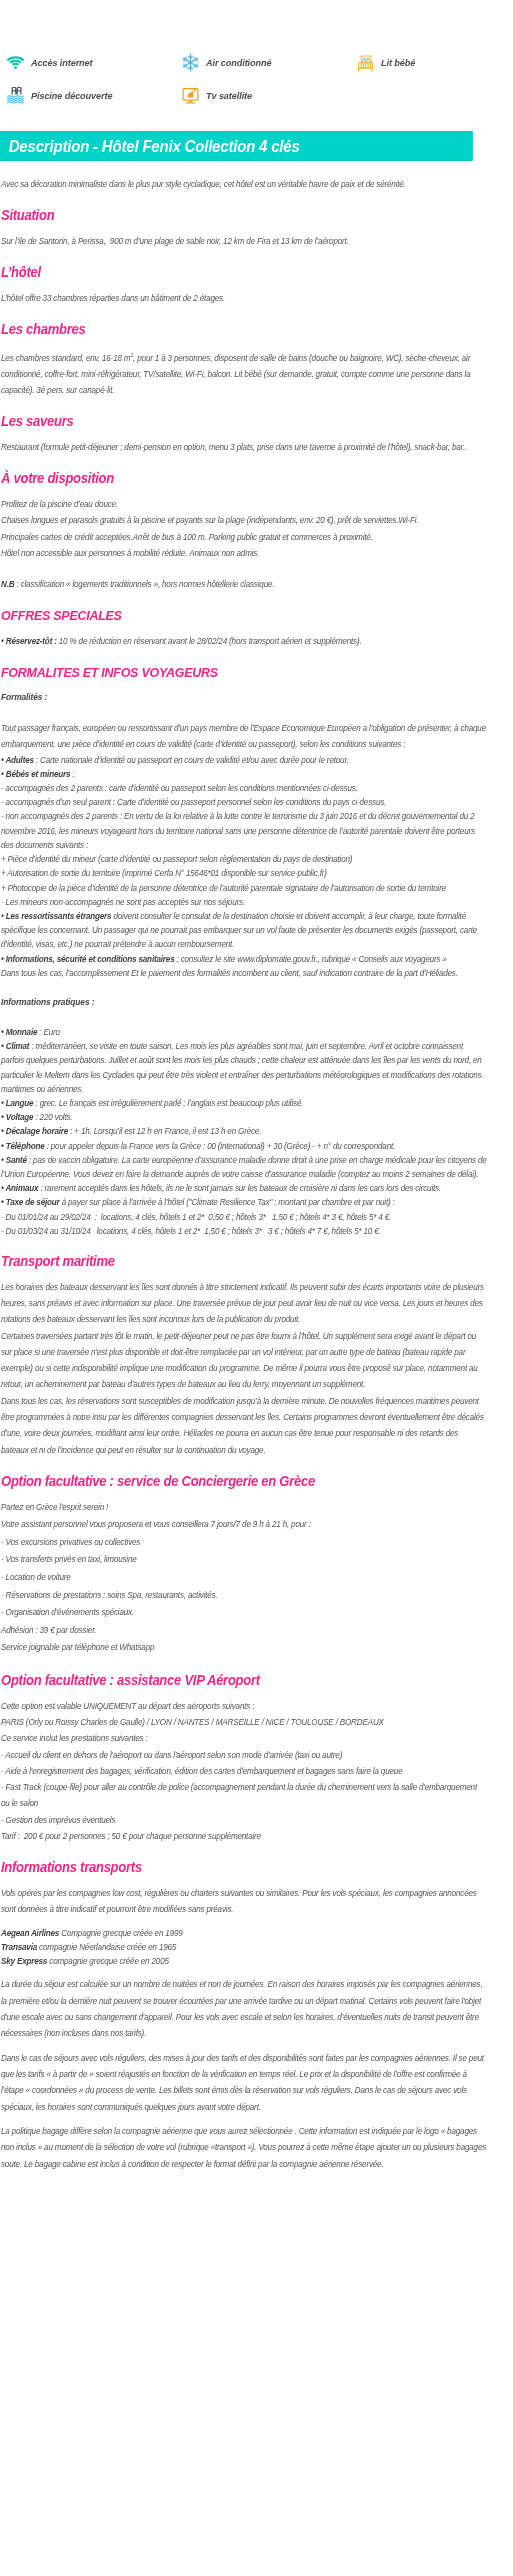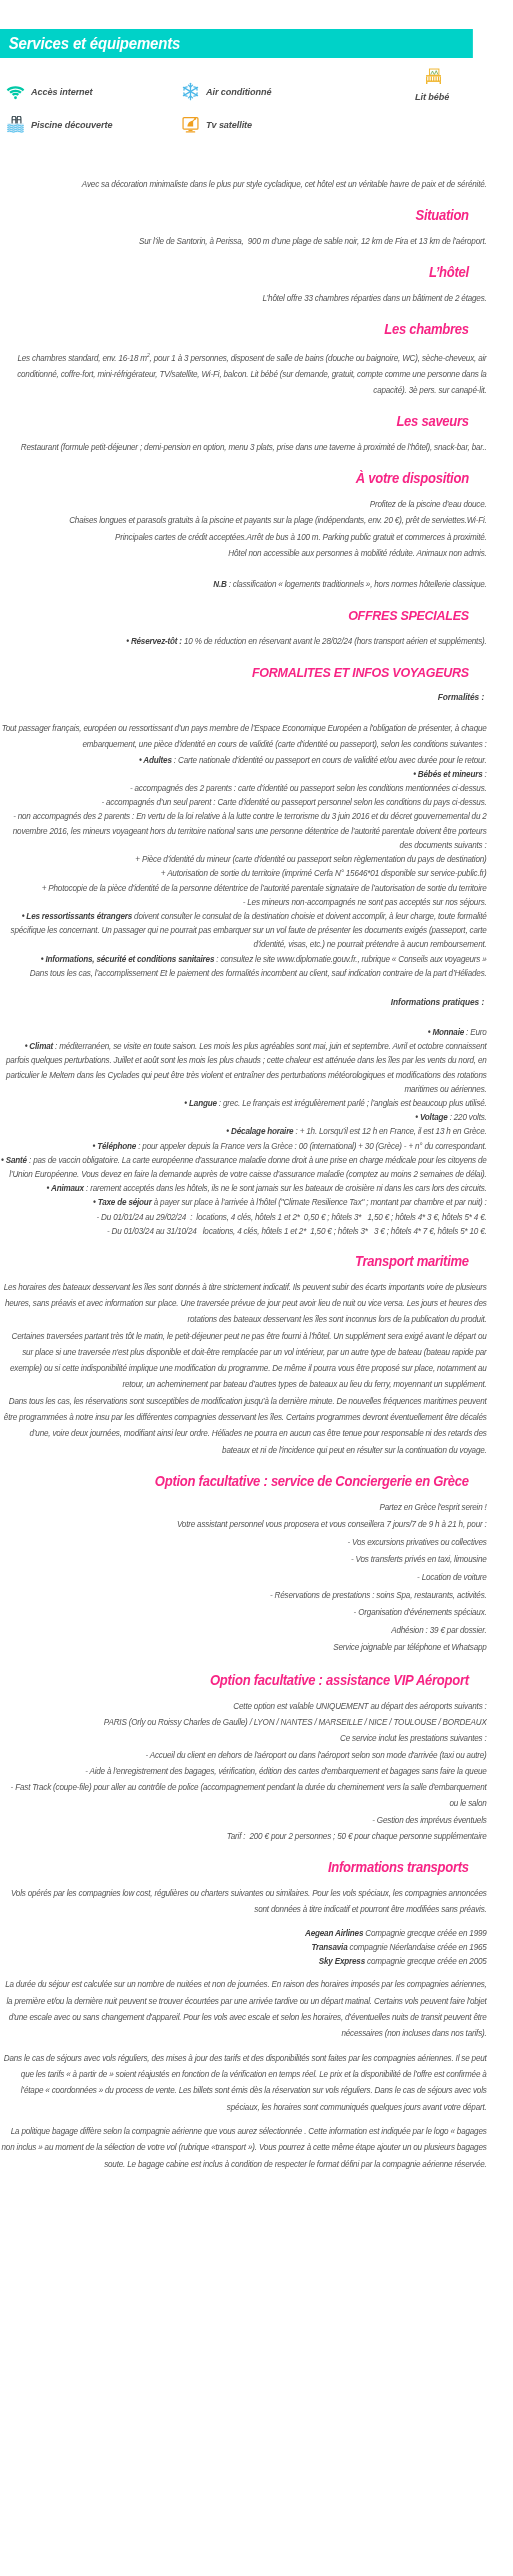--- a/index.html
+++ b/index.html
@@ -48,21 +48,21 @@
     align-items: flex-end;
     height: 33px;
   }
   .amen-item {
     display: flex;
     align-items: center;
     gap: 5.4px;
   }
   .amen-item.col1 { width: 175px; }
   .amen-item.col2 { width: 175px; }
-  .amen-item.col3 { width: 156px; flex-direction: column; }
+  .amen-item.col3 { width: 156px; }
   .amen-icon {
     width: 20.3px;
     height: 20.3px;
     flex: 0 0 20.3px;
     display: flex;
     align-items: center;
     justify-content: center;
   }
   .amen-label {
     font-style: italic;
@@ -71,21 +71,20 @@
     color: #4d4d4d;
     letter-spacing: -0.1px;
     transform: scaleX(0.93);
     transform-origin: left center;
     white-space: nowrap;
   }
 
   
   .body {
     padding: 0 4.1px 0 1.4px;
-    text-align: right;
   }
   p.txt {
     font-style: italic;
     font-size: 8.5px;
     line-height: 16.3px;
     margin: 0;
     color: #545454;
     letter-spacing: -0.2px;
     transform: scaleX(0.955);
     transform-origin: left top;
@@ -125,23 +124,20 @@
   }
   sup { font-size: 5.4px; vertical-align: super; }
 </style>
 </head>
 <body>
 
 <div class="page">
 
   <div class="spacer-top"></div>
 
-  <div class="banner-wrap">
-    <div class="banner">Services et équipements</div>
-  </div>
 
   <div class="amenities">
     <div class="amen-row">
 
       <div class="amen-item col1">
         <span class="amen-icon">
           <svg width="19" height="16.3" viewBox="0 0 28 24">
             <path d="M14 6.5c4.1 0 7.9 1.5 10.8 4.1l2.2-2.6C23.6 4.9 19 3.2 14 3.2S4.4 4.9 1 8l2.2 2.6C6.1 8 9.9 6.5 14 6.5z" fill="#00c9a7"></path>
             <path d="M14 11.6c2.6 0 5 .9 6.9 2.5l2.2-2.6C20.6 9.4 17.4 8.3 14 8.3s-6.6 1.1-9.1 3.2l2.2 2.6c1.9-1.6 4.3-2.5 6.9-2.5z" fill="#00c9a7"></path>
             <path d="M14 16.3c1.2 0 2.3.4 3.2 1.1l2.2-2.6c-1.5-1.2-3.4-1.9-5.4-1.9s-3.9.7-5.4 1.9l2.2 2.6c.9-.7 2-1.1 3.2-1.1z" fill="#00c9a7"></path>
@@ -225,20 +221,23 @@
         </span>
         <span class="amen-label">Tv satellite</span>
       </div>
 
       <div class="amen-item col3"></div>
     </div>
   </div>
 
   <div class="gap-lg"></div>
 
+  <div class="banner-wrap">
+    <div class="banner">Description - Hôtel Fenix Collection 4 clés</div>
+  </div>
 
   <div class="body">
 
     <div class="gap-md"></div>
     <p class="txt">Avec sa décoration minimaliste dans le plus pur style cycladique, cet hôtel est un véritable havre de paix et de sérénité.</p>
 
     <div class="gap-md"></div>
     <h2 class="pink">Situation</h2>
     <div class="gap-sm"></div>
     <p class="txt">Sur l’ile de Santorin, à Perissa,  900 m d’une plage de sable noir, 12 km de Fira et 13 km de l’aéroport.</p>

